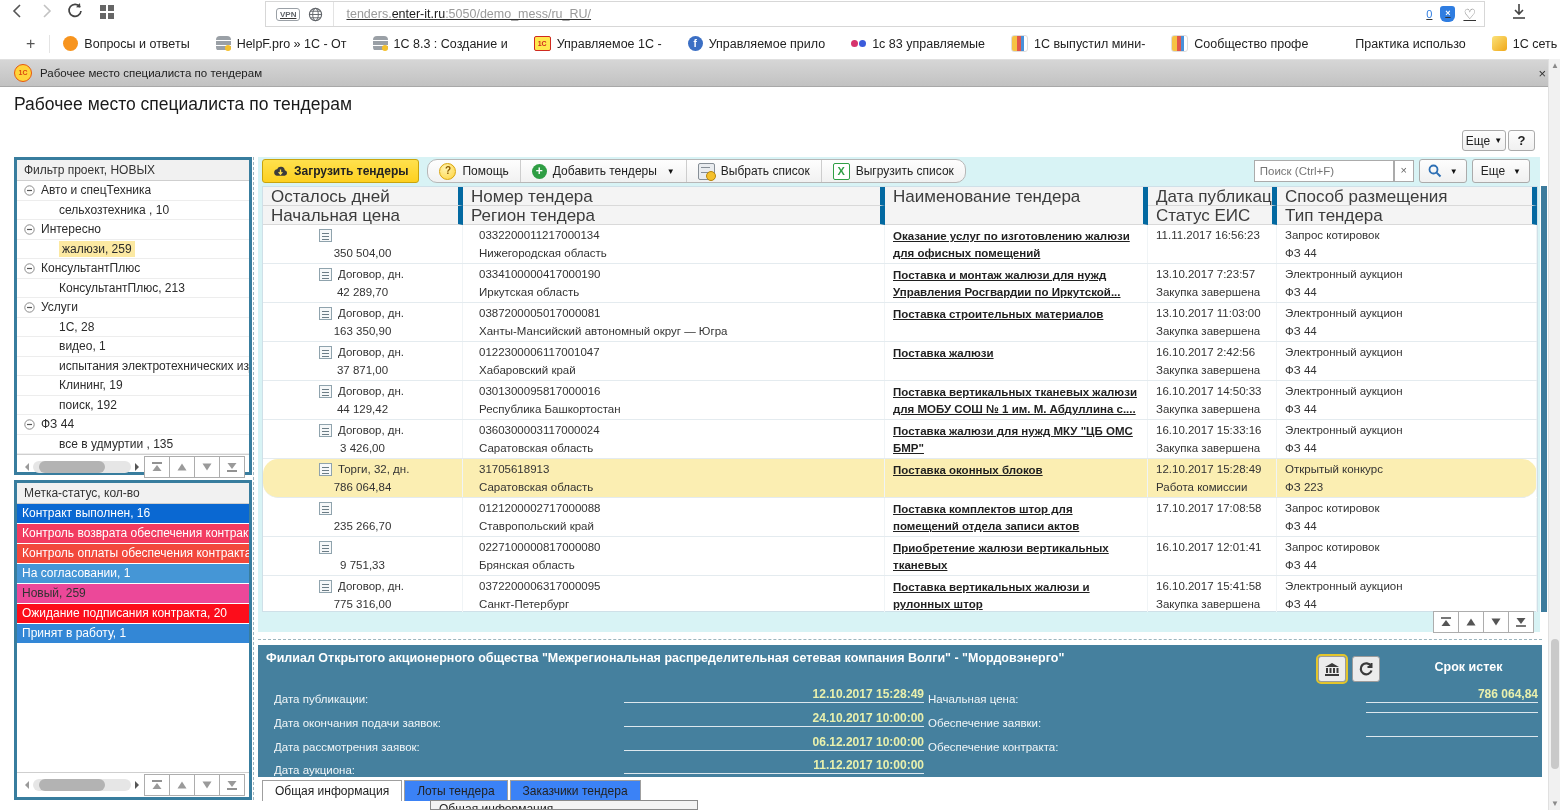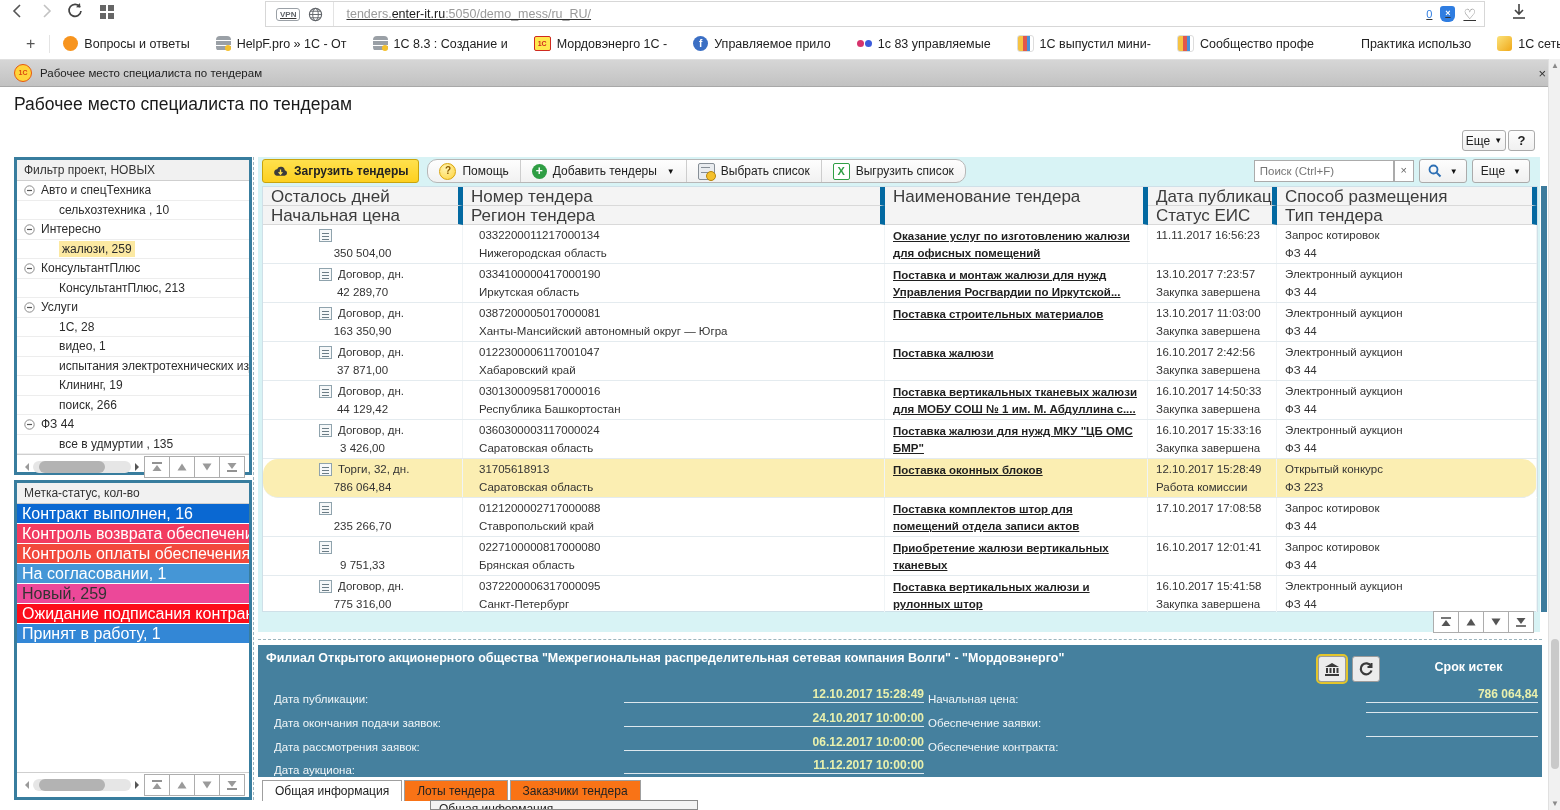--- a/index.html
+++ b/index.html
@@ -74,21 +74,21 @@
   .filter-row.selected .lbl{background:#fce9a2;padding:1px 3px;}
   .panel-scroll{height:24px;border-top:1px solid #cfcfcf;display:flex;align-items:center;padding:0 4px;gap:2px;}
   .hs-arrow{width:0;height:0;border:4px solid transparent;}
   .hs-left{border-right-color:#9a9a9a;margin-right:2px;}
   .hs-right{border-left-color:#555;margin-left:2px;}
   .hs-track{width:118px;height:12px;border-radius:7px;background:#e6e6e6;position:relative;}
   .hs-thumb{position:absolute;left:6px;top:0;width:66px;height:12px;border-radius:7px;background:#b3b3b3;}
   .navbtns{margin-left:auto;display:flex;}
   .navbtn{width:24px;height:20px;border:1px solid #adadad;background:#fff;margin-left:-1px;display:flex;align-items:center;justify-content:center;}
   .status-list{flex:0 0 auto;}
-  .status-row{height:19px;line-height:19px;padding:0 5px;font-size:16px;white-space:nowrap;overflow:hidden;border-bottom:1px solid #fff;}
+  .status-row{height:19px;line-height:19px;padding:0 5px;font-size:12px;white-space:nowrap;overflow:hidden;border-bottom:1px solid #fff;}
   .status-fill{flex:1;background:#fff;}
 
   
   #vsplit{left:253px;top:157px;width:0;height:643px;border-left:1px dashed #9db6bf;}
   #hsplit{left:258px;top:639px;width:1284px;height:0;border-top:1px dashed #9db6bf;}
 
   
   #main-cyan{left:258px;top:157px;width:1282px;height:475px;background:#d8f3f5;}
   #toolbar{left:258px;top:157px;width:1282px;height:28px;display:flex;align-items:center;}
   .tb-yellow{margin-left:4px;height:22px;background:linear-gradient(#ffe14d,#fdd020);border:1px solid #c9a40c;border-radius:3px;display:flex;align-items:center;gap:6px;padding:0 10px;font-weight:bold;color:#222;}
@@ -135,21 +135,21 @@
   #ico-bank{left:1052px;top:5px;outline:2px solid #e3c52c;}
   #ico-refresh{left:1086px;top:5px;}
   #expired{position:absolute;left:1130px;top:9px;width:145px;text-align:center;font-weight:bold;font-size:12.5px;color:#fff;}
   .d-rowL{position:absolute;left:8px;height:22px;display:flex;align-items:flex-end;}
   .d-label{font-size:11.5px;color:#f2f6f8;}
   .d-val{position:absolute;width:300px;text-align:right;border-bottom:1px solid #dde8ee;color:#e9f0ad;font-weight:bold;font-size:12px;padding-bottom:1px;}
   #details .wrap{position:relative;width:100%;height:100%;}
 
   
   #tabs{left:262px;top:780px;display:flex;}
-  .tab{height:20px;line-height:20px;padding:0 12px;border:1px solid #9f9f9f;border-bottom:none;background:#f97316;margin-right:2px;font-size:12px;color:#222;}
+  .tab{height:20px;line-height:20px;padding:0 12px;border:1px solid #9f9f9f;border-bottom:none;background:#3b82f6;margin-right:2px;font-size:12px;color:#222;}
   .tab.active{background:#fff;position:relative;z-index:2;}
   #tab-popup{left:430px;top:800px;width:268px;height:10px;border:1px solid #8a8a8a;background:#f4f4f4;overflow:hidden;font-size:12px;color:#222;text-align:left;padding:1px 8px;box-sizing:border-box;}
 
   
   #pagescroll{left:1548px;top:59px;width:12px;height:751px;background:#f1f1f1;border-left:1px solid #e0e0e0;}
   #pagescroll .thumb{position:absolute;left:2px;top:580px;width:8px;height:130px;background:#c9c9c9;border-radius:4px;}
   #pagescroll .a{position:absolute;left:2px;color:#8a8a8a;font-size:8px;}
   svg{display:block;}
 </style>
 </head>
@@ -213,21 +213,21 @@
         <span>HelpF.pro » 1С - От</span>
       </span>
 
       <span class="bm">
         <span class="bm-ico db"></span>
         <span>1С 8.3 : Создание и</span>
       </span>
 
       <span class="bm">
         <span class="bm-ico onec">1С</span>
-        <span>Мордовэнерго 1С -</span>
+        <span>Управляемое 1С -</span>
       </span>
 
       <span class="bm">
         <span class="bm-ico fb">f</span>
         <span>Управляемое прило</span>
       </span>
 
       <span class="bm">
         <span class="bm-ico dots"></span>
         <span>1с 83 управляемые</span>
@@ -343,21 +343,21 @@
         <span class="lbl">испытания электротехнических изде</span>
       </div>
 
       <div class="filter-row child">
 
         <span class="lbl">Клининг, 19</span>
       </div>
 
       <div class="filter-row child">
 
-        <span class="lbl">поиск, 266</span>
+        <span class="lbl">поиск, 192</span>
       </div>
 
       <div class="filter-row group">
         <span class="exp">
           <svg width="11" height="11" viewBox="0 0 11 11">
             <circle cx="5.5" cy="5.5" r="4.7" stroke="#8a8a8a" fill="#fff"></circle>
             <path d="M3 5.5 H8" stroke="#555" stroke-width="1.2"></path>
           </svg>
         </span>
         <span class="lbl">ФЗ 44</span>

